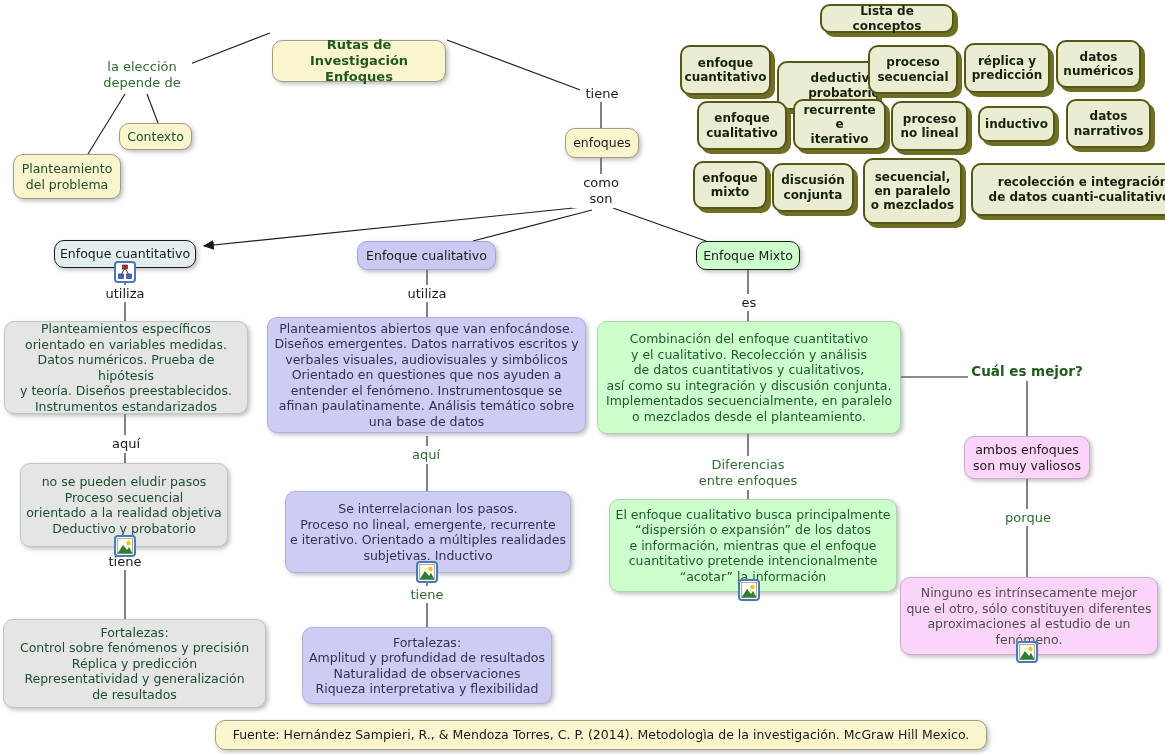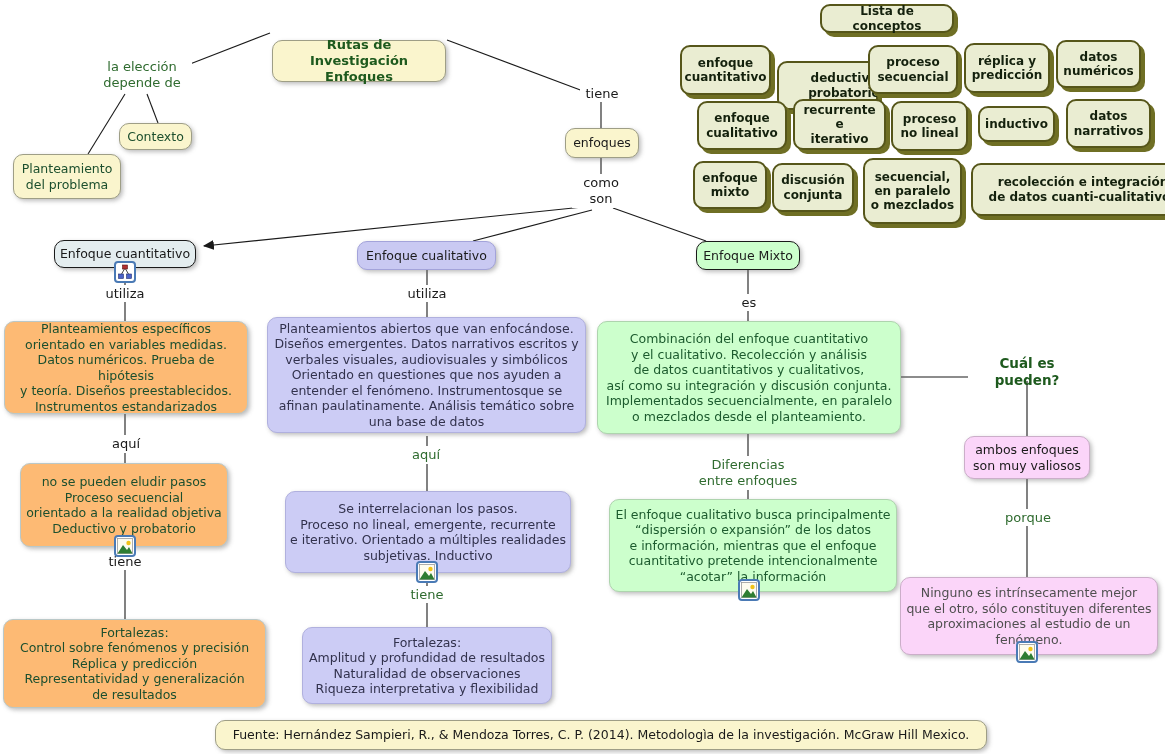--- a/index.html
+++ b/index.html
@@ -8,21 +8,21 @@
   #wires{position:absolute;left:0;top:0;z-index:0;}
   .node,.label,.cbox{position:absolute;box-sizing:border-box;display:flex;align-items:center;
         justify-content:center;text-align:center;white-space:pre-line;z-index:1;}
   .node{border-radius:10px;box-shadow:2px 2px 4px rgba(110,110,110,.45);font-size:12.5px;line-height:1.24;padding:2px 4px;}
   .yellow{background:#FAF5CD;border:1px solid #9e9e86;}
   .green-text{color:#1C4F2E;}
   .title-node{font-weight:bold;color:#1E5A1E;font-size:13px;}
   .cbox{background:#EAEDD2;border:2px solid #56561A;border-radius:10px;
         box-shadow:4px 4px 0 #6f6f24;font-weight:bold;font-size:12px;line-height:1.18;color:#14210d;padding:2px 3px;}
   .qheader{background:#E4EDEF;border:1.5px solid #1a1a1a;}
-  .qbox{background:#fdba74;border:1px solid #bac8c8;color:#1C4F2E;}
+  .qbox{background:#e5e5e5;border:1px solid #bac8c8;color:#1C4F2E;}
   .mheader{background:#C9C9F2;border:1px solid #a3a3da;}
   .mbox{background:#CCCCF5;border:1px solid #b0b0de;color:#32324d;}
   .xheader{background:#CCFFCC;border:1.5px solid #1a1a1a;}
   .xbox{background:#CCFFCC;border:1px solid #aed4ae;color:#1C5B2E;}
   .pbox{background:#FBD5F9;border:1px solid #cbaec9;}
   .pbox2{color:#4f4f4f;}
   .label{font-size:13px;background:#fff;line-height:1.2;padding:0 2px;}
   .glabel{color:#2F6B2F;}
   .question{font-weight:bold;color:#1E5A1E;font-size:13.5px;}
   .icon{position:absolute;z-index:2;width:22px;height:22px;}
@@ -187,21 +187,21 @@
 “acotar” la información</div>
   <div class="icon" style="left:738px;top:579px;">
     <svg width="22" height="22" viewBox="0 0 22 22">
       <rect x="1" y="1" width="20" height="20" rx="3" fill="#fff" stroke="#4a7ab5" stroke-width="2"></rect>
       <rect x="3.5" y="3.5" width="15" height="15" fill="#fdfcf0" stroke="#999" stroke-width="0.8"></rect>
       <circle cx="14.5" cy="8" r="2.2" fill="#f2c318"></circle>
       <path d="M3.5 18.5 L9 10 L13 15 L15 12 L18.5 18.5 Z" fill="#2e7d32"></path>
     </svg>
   </div>
 
-  <div class="label question" style="left:968px;top:362px;width:118px;height:19px;">Cuál es pueden?</div>
+  <div class="label question" style="left:968px;top:362px;width:118px;height:19px;">Cuál es mejor?</div>
   <div class="node pbox" style="left:964px;top:436px;width:126px;height:43px;">ambos enfoques
 son muy valiosos</div>
   <div class="label glabel" style="left:999px;top:509px;width:58px;height:17px;">porque</div>
   <div class="node pbox pbox2" style="left:900px;top:577px;width:258px;height:78px;">Ninguno es intrínsecamente mejor
 que el otro, sólo constituyen diferentes
 aproximaciones al estudio de un
 fenómeno.</div>
   <div class="icon" style="left:1016px;top:641px;">
     <svg width="22" height="22" viewBox="0 0 22 22">
       <rect x="1" y="1" width="20" height="20" rx="3" fill="#fff" stroke="#4a7ab5" stroke-width="2"></rect>

